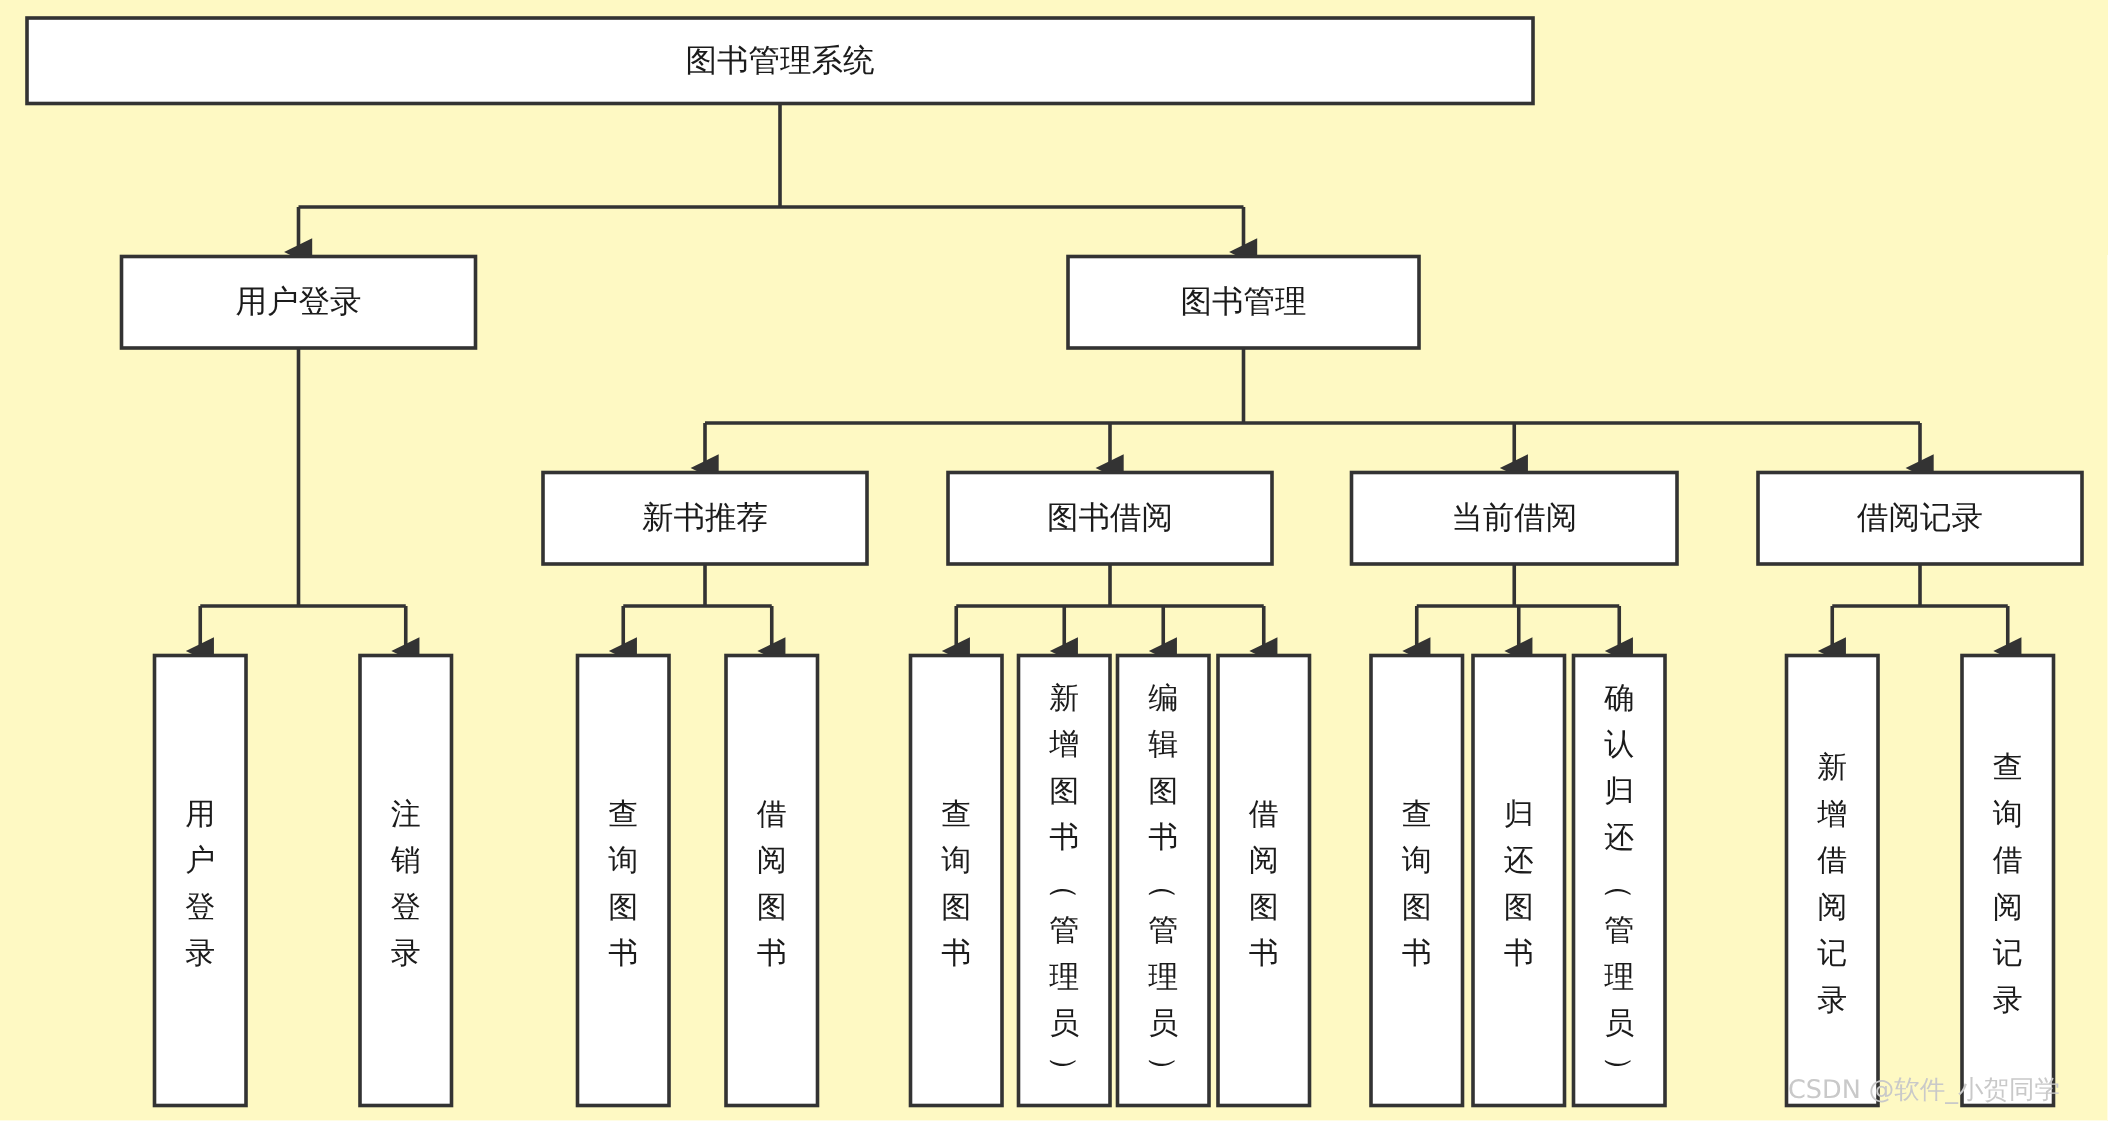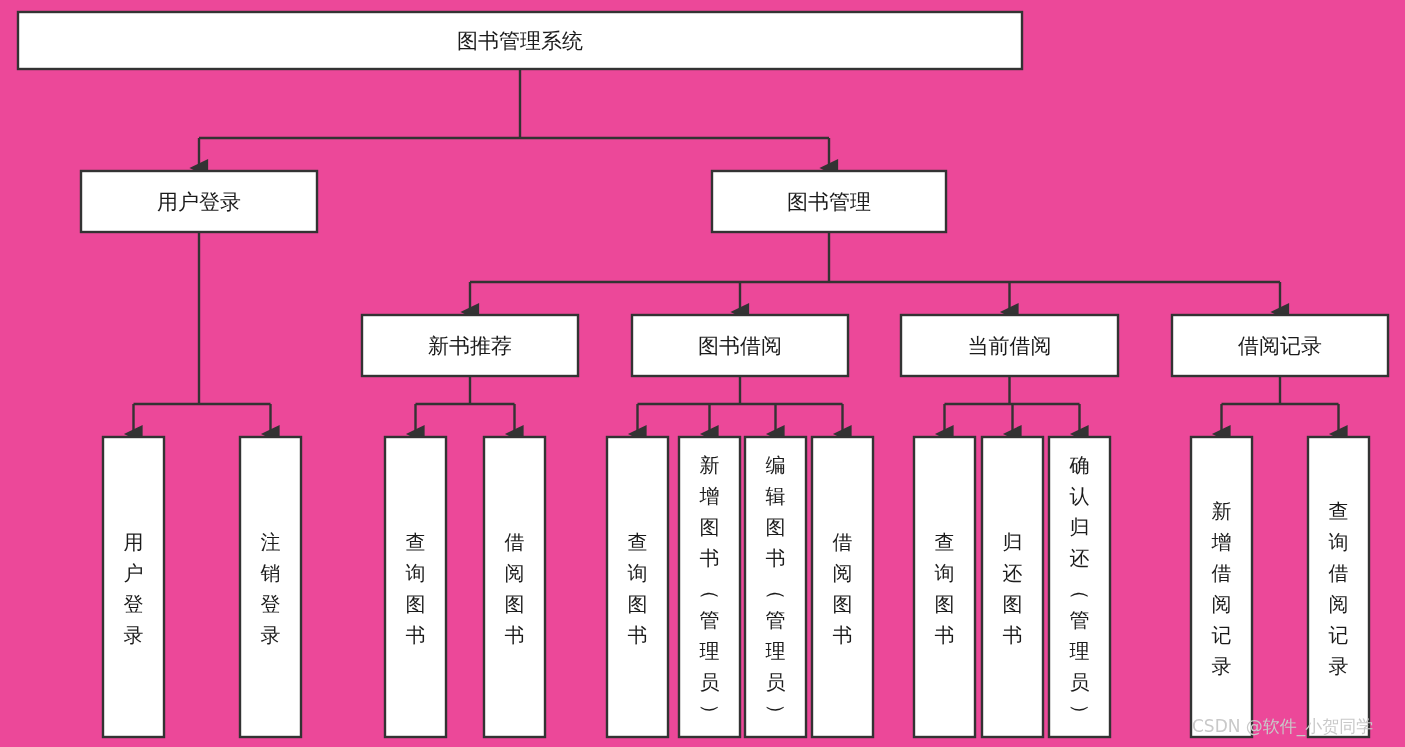--- a/index.html
+++ b/index.html
@@ -11,21 +11,21 @@
   body {
     width: 1405px;
     height: 747px;
     font-family: "DejaVu Sans", "Liberation Sans", sans-serif;
     overflow: hidden;
   }
   #diagram-root {
     position: relative;
     width: 1405px;
     height: 747px;
-    background: #ec4899;
+    background: #fef9c3;
   }
   svg#flowchart {
     position: absolute;
     left: 0;
     top: 0;
     width: 1405px;
     height: 747px;
     display: block;
   }
   .node-rect {

